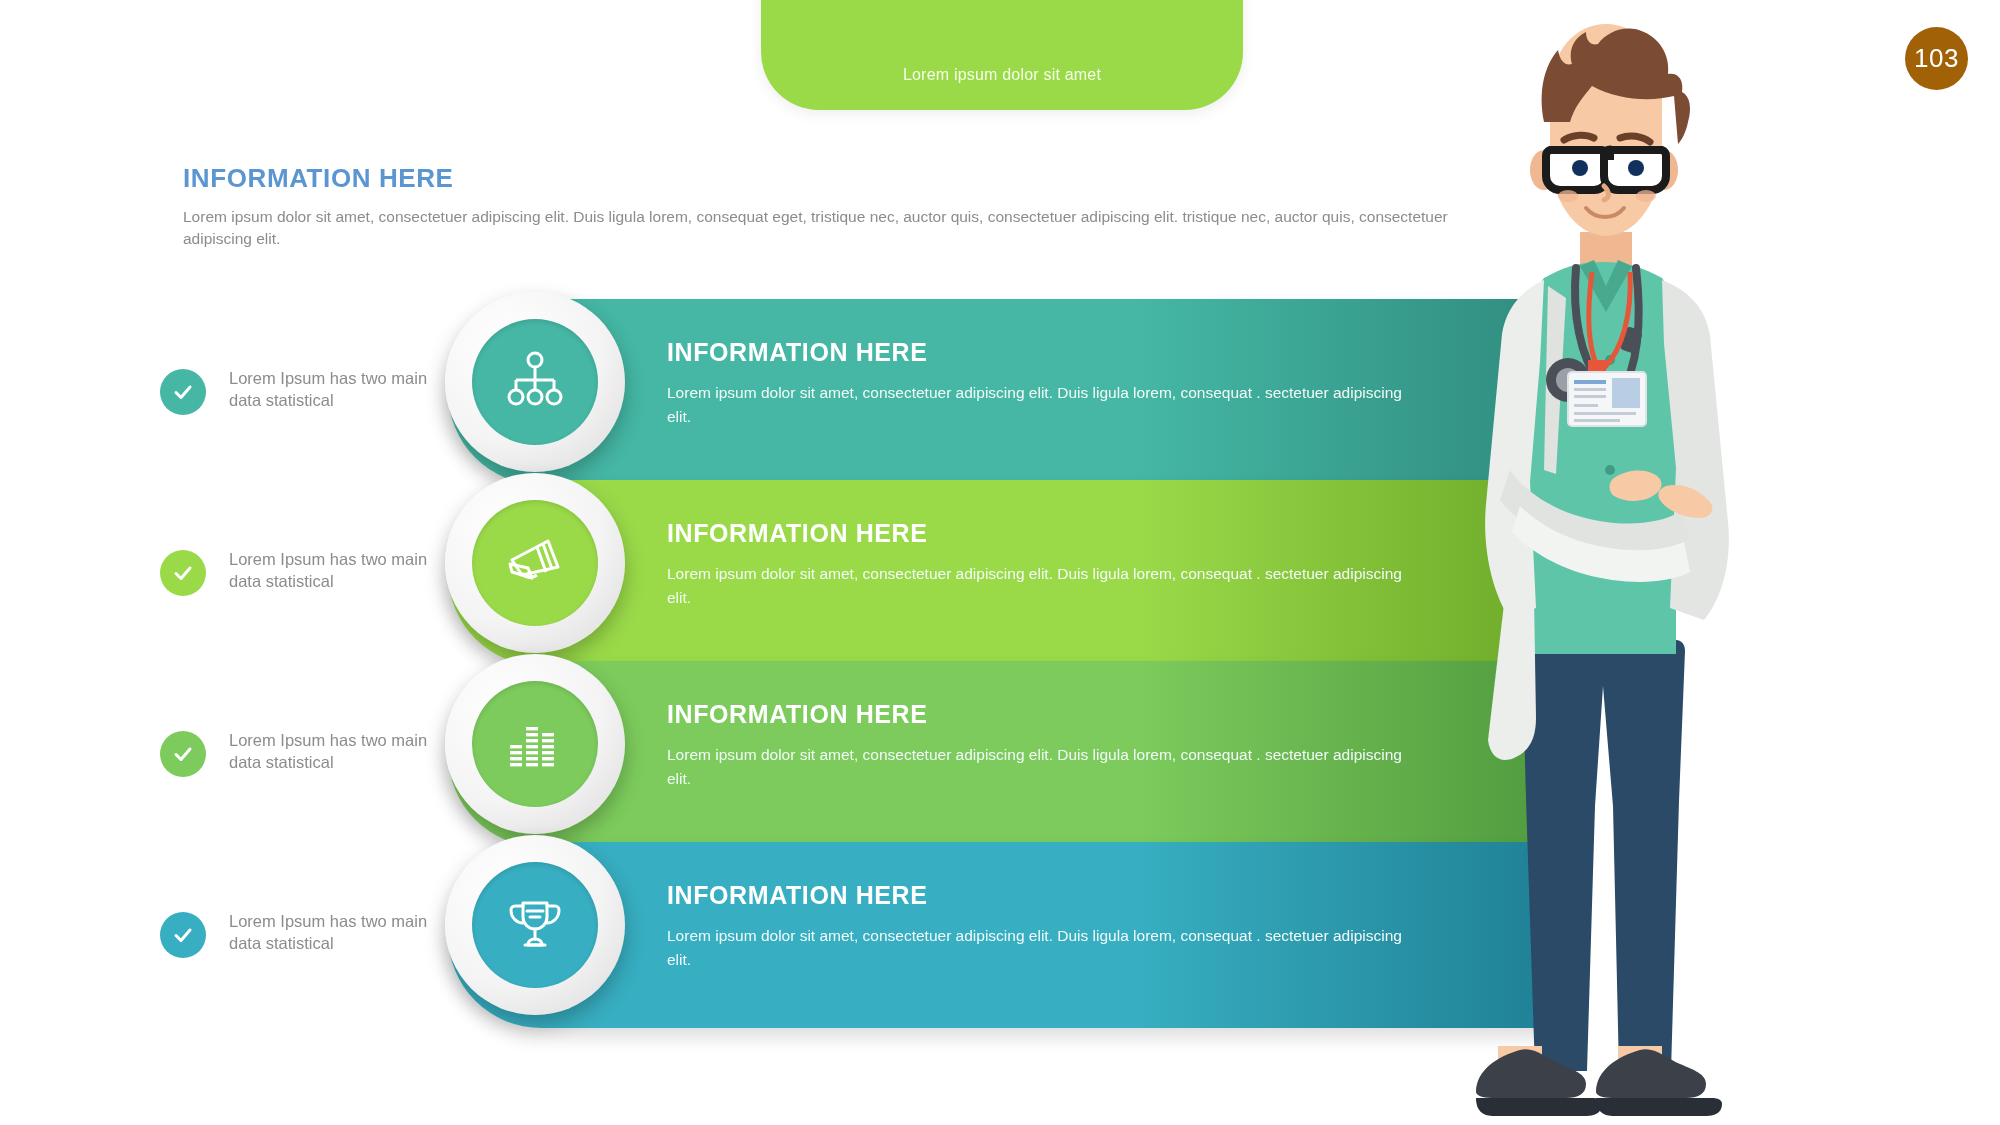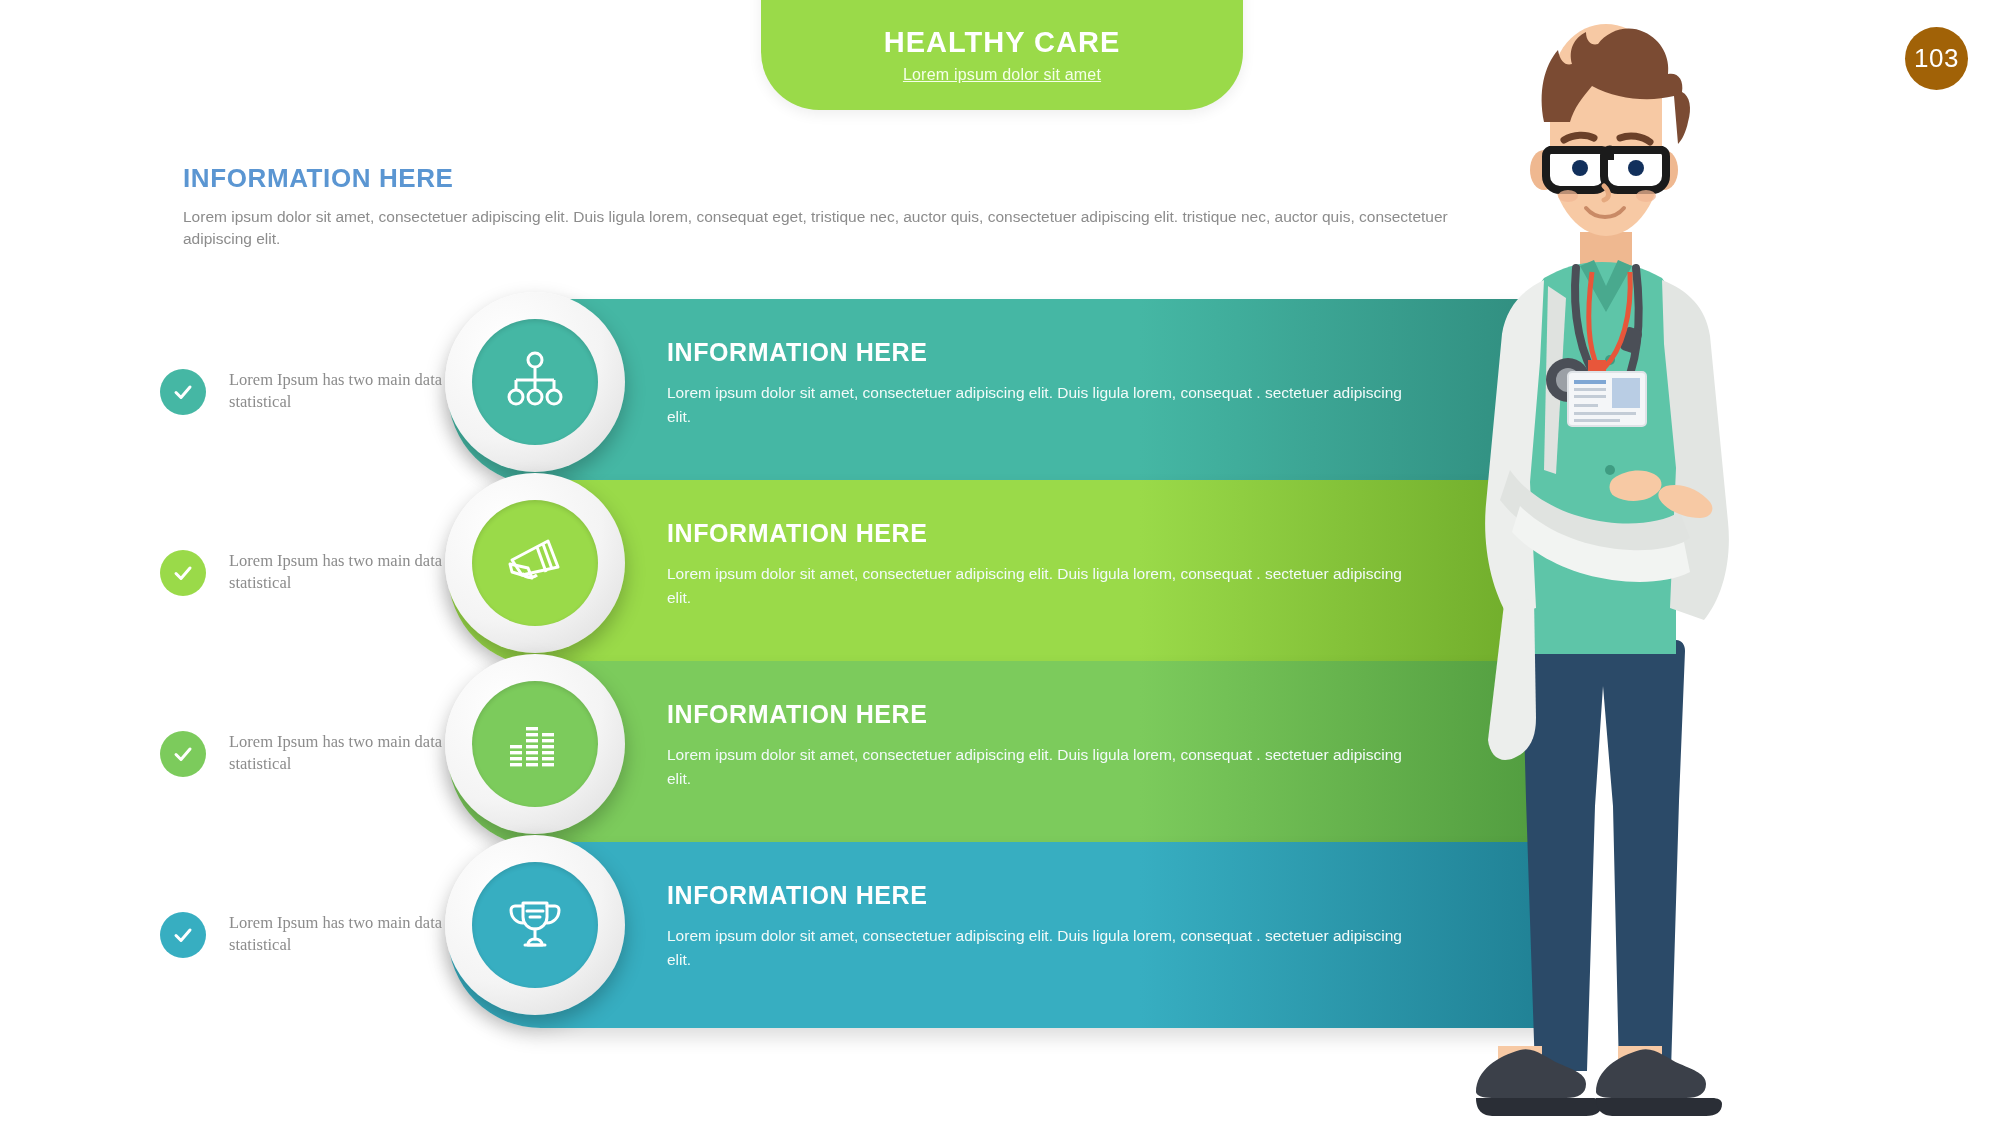--- a/index.html
+++ b/index.html
@@ -20,21 +20,21 @@
     box-shadow:0 4px 14px rgba(0,0,0,.07);
     text-align:center;
     display:flex;flex-direction:column;justify-content:flex-end;
     padding-bottom:26px;box-sizing:border-box;
   }
   .header-title{
     color:#ffffff;font-size:29px;font-weight:bold;letter-spacing:1.0px;
     line-height:1.1;margin:0 0 7px 0;
   }
   .header-sub{
-    color:#f4ffe8;font-size:16px;font-weight:normal;letter-spacing:.2px;margin:0;text-decoration:underline;
+    color:#f4ffe8;font-size:16px;font-weight:normal;letter-spacing:.2px;margin:0;
   }
 
   
   .page-badge{
     position:absolute;left:1905px;top:27px;width:63px;height:63px;border-radius:50%;
     background:#a16207;color:#ffffff;font-size:26px;
     display:flex;align-items:center;justify-content:center;letter-spacing:.5px;
   }
 
   
@@ -79,21 +79,21 @@
     display:flex;align-items:center;justify-content:center;
     box-shadow:inset 0 2px 5px rgba(0,0,0,.12);
   }
   .row-1 .medallion-inner{background:#45b7a4;}
   .row-2 .medallion-inner{background:#9ada49;}
   .row-3 .medallion-inner{background:#7ccb5c;}
   .row-4 .medallion-inner{background:#37aec1;}
 
   
   .checks{position:absolute;left:0;top:0;}
-  .check-item{position:absolute;display:flex;align-items:center;width:300px;font-family:Liberation Serif, serif;}
+  .check-item{position:absolute;display:flex;align-items:flex-start;width:300px;}
   .check-circle{
     width:46px;height:46px;border-radius:50%;flex:none;
     display:flex;align-items:center;justify-content:center;margin-top:2px;
   }
   .c-1{background:#45b7a4;} .c-2{background:#9ada49;}
   .c-3{background:#7ccb5c;} .c-4{background:#37aec1;}
   .check-label{
     margin-left:23px;color:#8c8c8c;font-size:16.5px;line-height:1.35;width:215px;
   }
   .ck-1{left:160px;top:367px;}
@@ -104,21 +104,20 @@
   
   .doctor{position:absolute;left:1440px;top:0px;width:330px;height:1125px;}
   .doctor svg{display:block;}
 </style>
 </head>
 <body>
 
 <div class="stage">
 
   <div class="header-banner">
-    <div class="header-title">HEALTHY CARE</div>
     <div class="header-sub">Lorem ipsum dolor sit amet</div>
   </div>
 
   <div class="page-badge">103</div>
 
   <div class="intro">
     <div class="intro-title">INFORMATION HERE</div>
     <div class="intro-body">Lorem ipsum dolor sit amet, consectetuer adipiscing elit. Duis ligula lorem, consequat eget, tristique nec, auctor quis, consectetuer adipiscing elit. tristique nec, auctor quis, consectetuer adipiscing elit.</div>
   </div>
 

